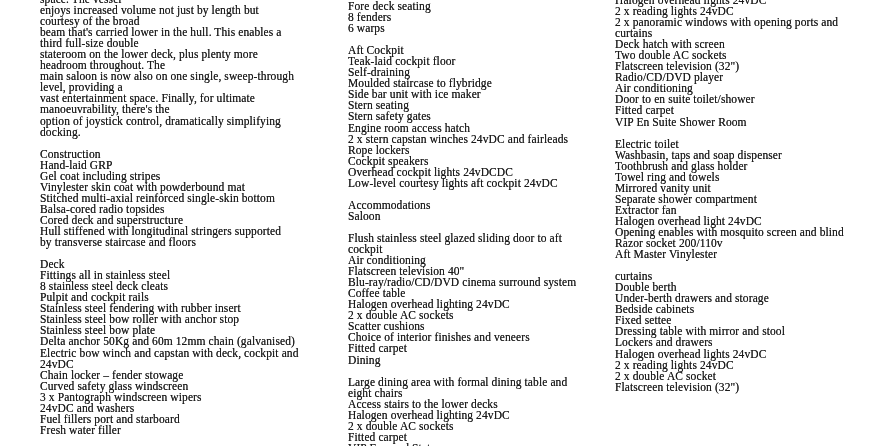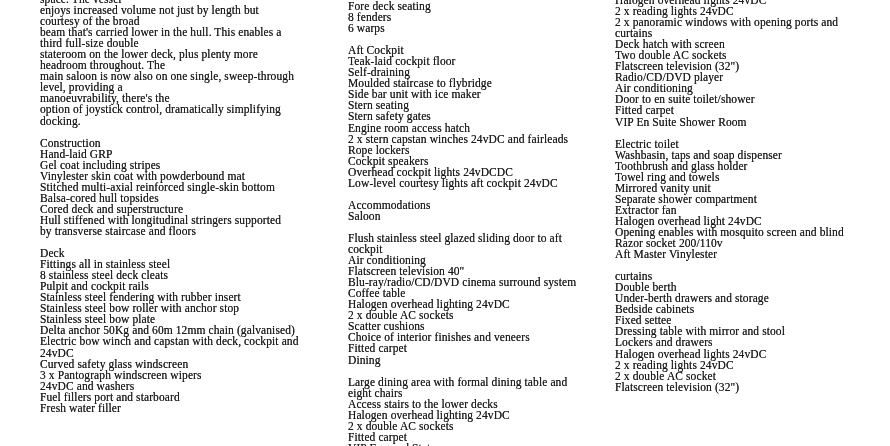--- a/index.html
+++ b/index.html
@@ -44,44 +44,46 @@
   <div class="col col-1">
       <div class="line">space. The vessel</div>
       <div class="line">enjoys increased volume not just by length but</div>
       <div class="line">courtesy of the broad</div>
       <div class="line">beam that's carried lower in the hull. This enables a</div>
       <div class="line">third full-size double</div>
       <div class="line">stateroom on the lower deck, plus plenty more</div>
       <div class="line">headroom throughout. The</div>
       <div class="line">main saloon is now also on one single, sweep-through</div>
       <div class="line">level, providing a</div>
+      <div class="line">vast entertainment space. Finally, for ultimate</div>
       <div class="line">manoeuvrability, there's the</div>
       <div class="line">option of joystick control, dramatically simplifying</div>
       <div class="line">docking.</div>
       <div class="line"></div>
       <div class="line">Construction</div>
       <div class="line">Hand-laid GRP</div>
       <div class="line">Gel coat including stripes</div>
       <div class="line">Vinylester skin coat with powderbound mat</div>
       <div class="line">Stitched multi-axial reinforced single-skin bottom</div>
-      <div class="line">Balsa-cored hull topsides</div>
+      <div class="line">Balsa-cored radio topsides</div>
       <div class="line">Cored deck and superstructure</div>
       <div class="line">Hull stiffened with longitudinal stringers supported</div>
       <div class="line">by transverse staircase and floors</div>
       <div class="line"></div>
       <div class="line">Deck</div>
       <div class="line">Fittings all in stainless steel</div>
       <div class="line">8 stainless steel deck cleats</div>
       <div class="line">Pulpit and cockpit rails</div>
       <div class="line">Stainless steel fendering with rubber insert</div>
       <div class="line">Stainless steel bow roller with anchor stop</div>
       <div class="line">Stainless steel bow plate</div>
       <div class="line">Delta anchor 50Kg and 60m 12mm chain (galvanised)</div>
       <div class="line">Electric bow winch and capstan with deck, cockpit and</div>
       <div class="line">24vDC</div>
+      <div class="line">Chain locker – fender stowage</div>
       <div class="line">Curved safety glass windscreen</div>
       <div class="line">3 x Pantograph windscreen wipers</div>
       <div class="line">24vDC and washers</div>
       <div class="line">Fuel fillers port and starboard</div>
       <div class="line">Fresh water filler</div>
     </div>
   <div class="col col-2">
       <div class="line">Fore deck seating</div>
       <div class="line">8 fenders</div>
       <div class="line">6 warps</div>

